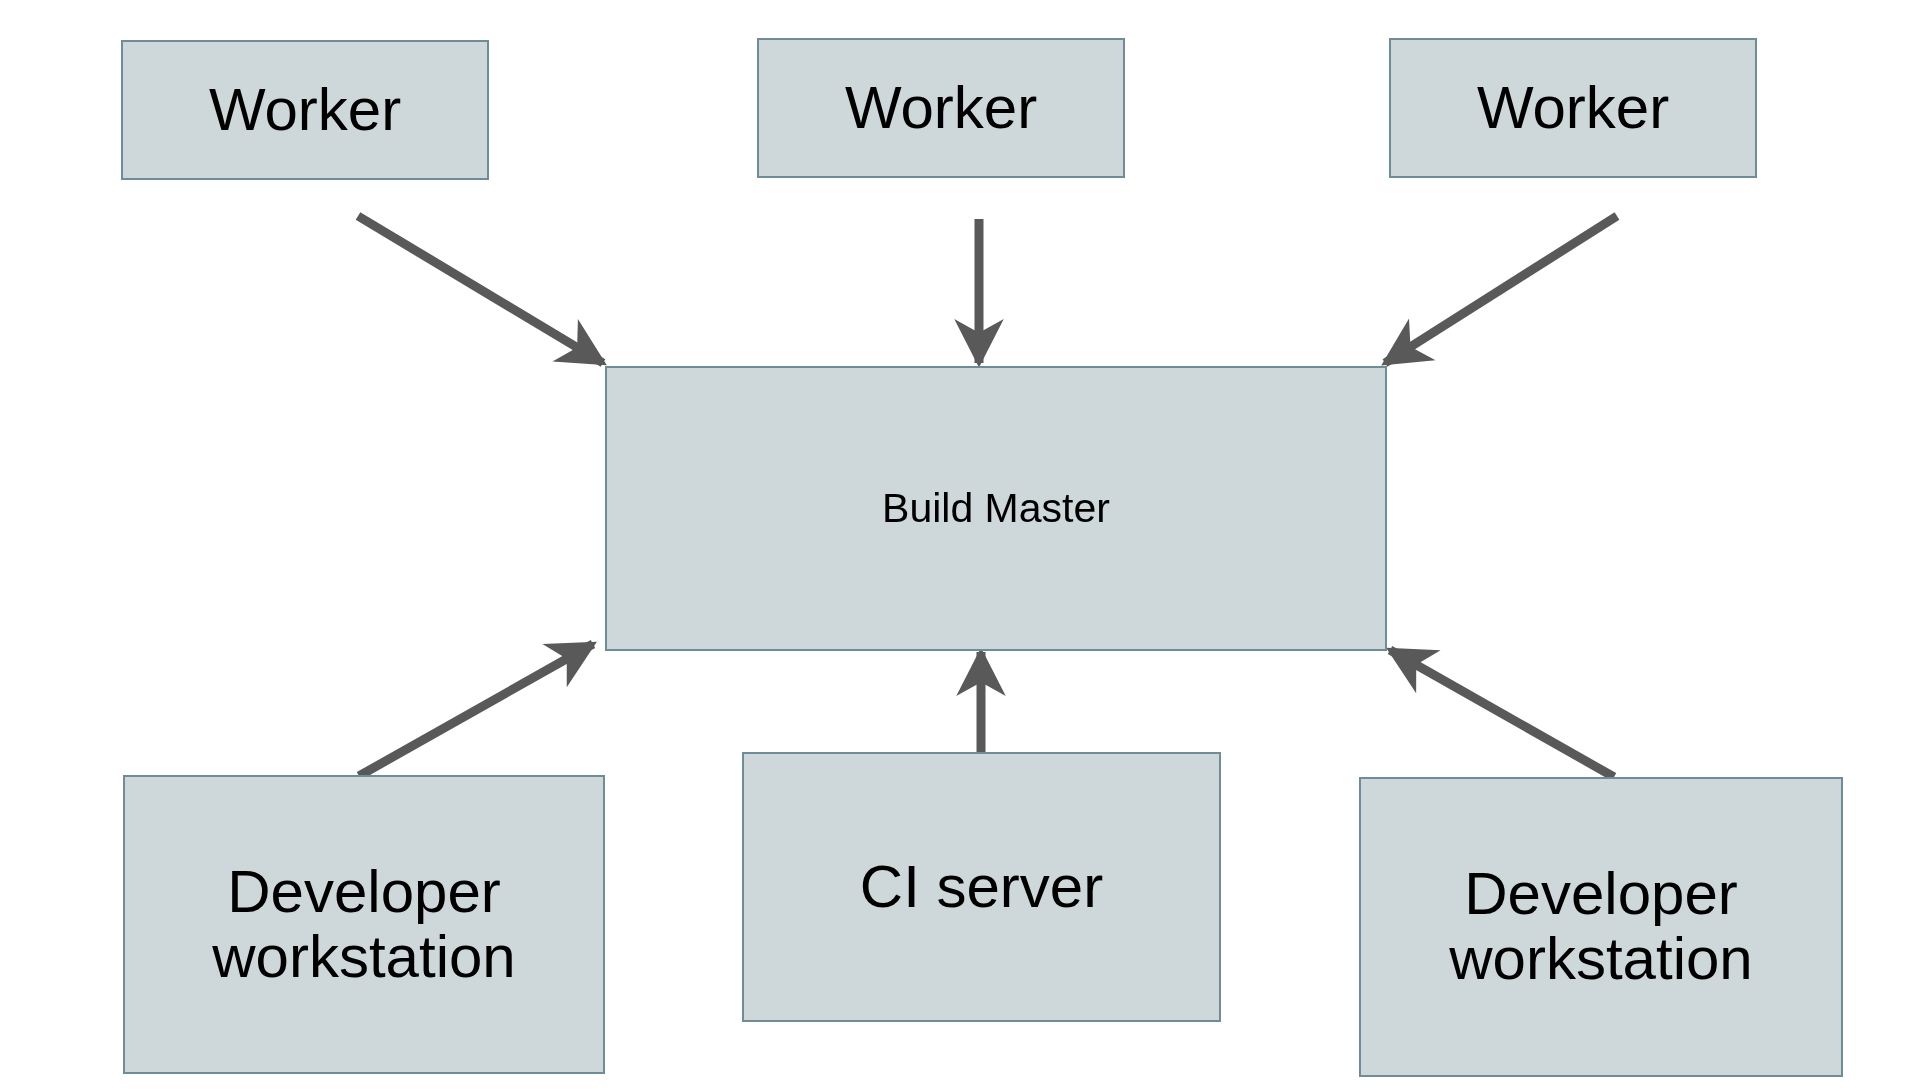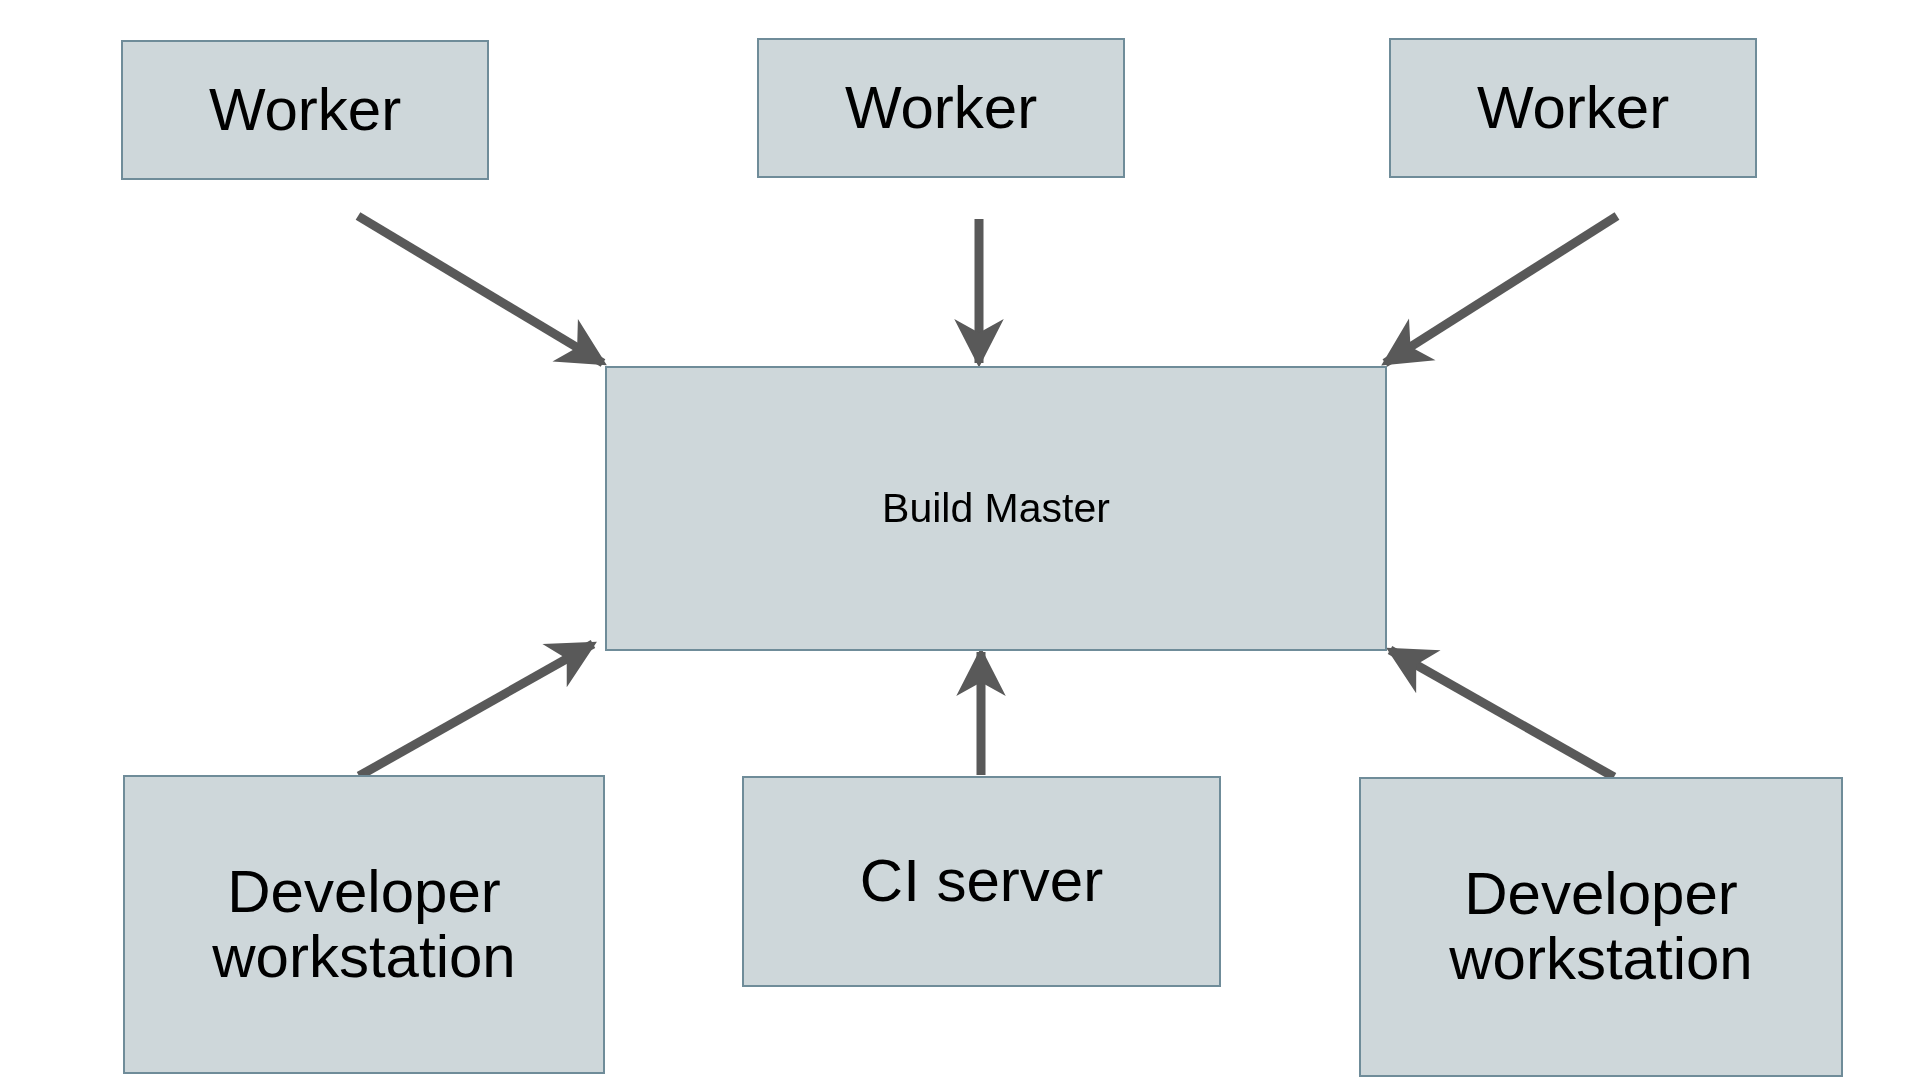--- a/index.html
+++ b/index.html
@@ -83,21 +83,21 @@
 
   <div class="node" style="left: 605px; top: 366px; width: 782px; height: 285px; font-size: 41px; background: rgb(206, 215, 218); border-color: rgb(111, 140, 153); color: rgb(0, 0, 0);">
     <span class="label">Build Master</span>
   </div>
 
   <div class="node" style="left: 123px; top: 775px; width: 482px; height: 299px; font-size: 60px; background: rgb(206, 215, 218); border-color: rgb(111, 140, 153); color: rgb(0, 0, 0);">
     <span class="label">Developer
 workstation</span>
   </div>
 
-  <div class="node" style="left: 742px; top: 776px; width: 479px; height: 211px; font-size: 60px; background: rgb(206, 215, 218); border-color: rgb(111, 140, 153); color: rgb(0, 0, 0);">
+  <div class="node" style="left: 742px; top: 752px; width: 479px; height: 270px; font-size: 60px; background: rgb(206, 215, 218); border-color: rgb(111, 140, 153); color: rgb(0, 0, 0);">
     <span class="label">CI server</span>
   </div>
 
   <div class="node" style="left: 1359px; top: 777px; width: 484px; height: 300px; font-size: 60px; background: rgb(206, 215, 218); border-color: rgb(111, 140, 153); color: rgb(0, 0, 0);">
     <span class="label">Developer
 workstation</span>
   </div>
 
 </div>
 

